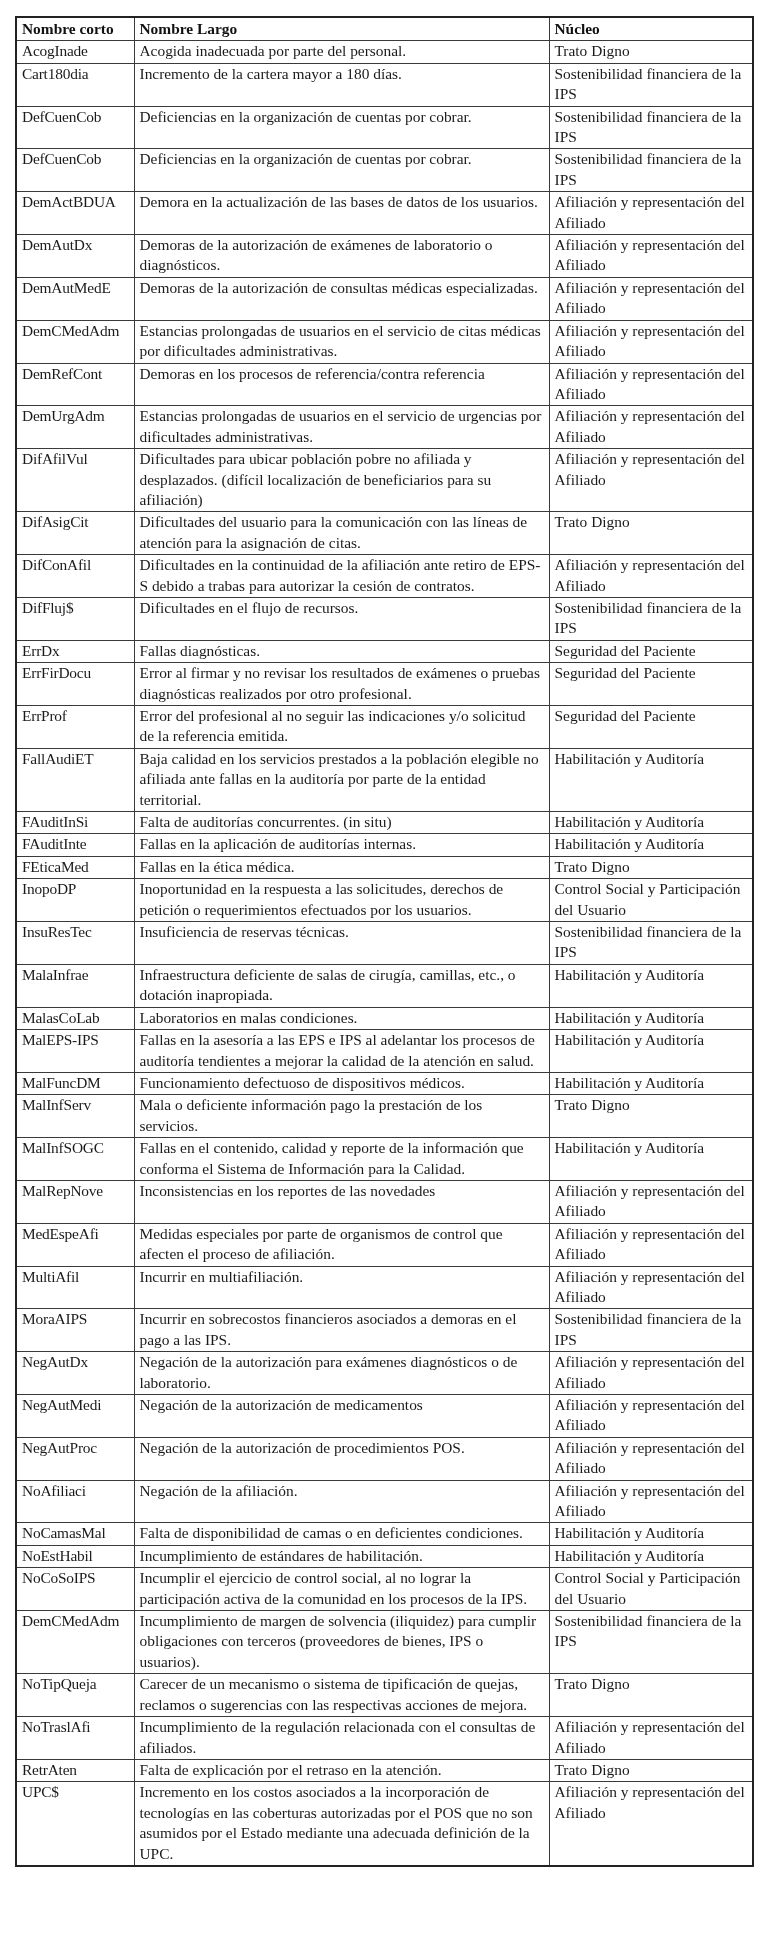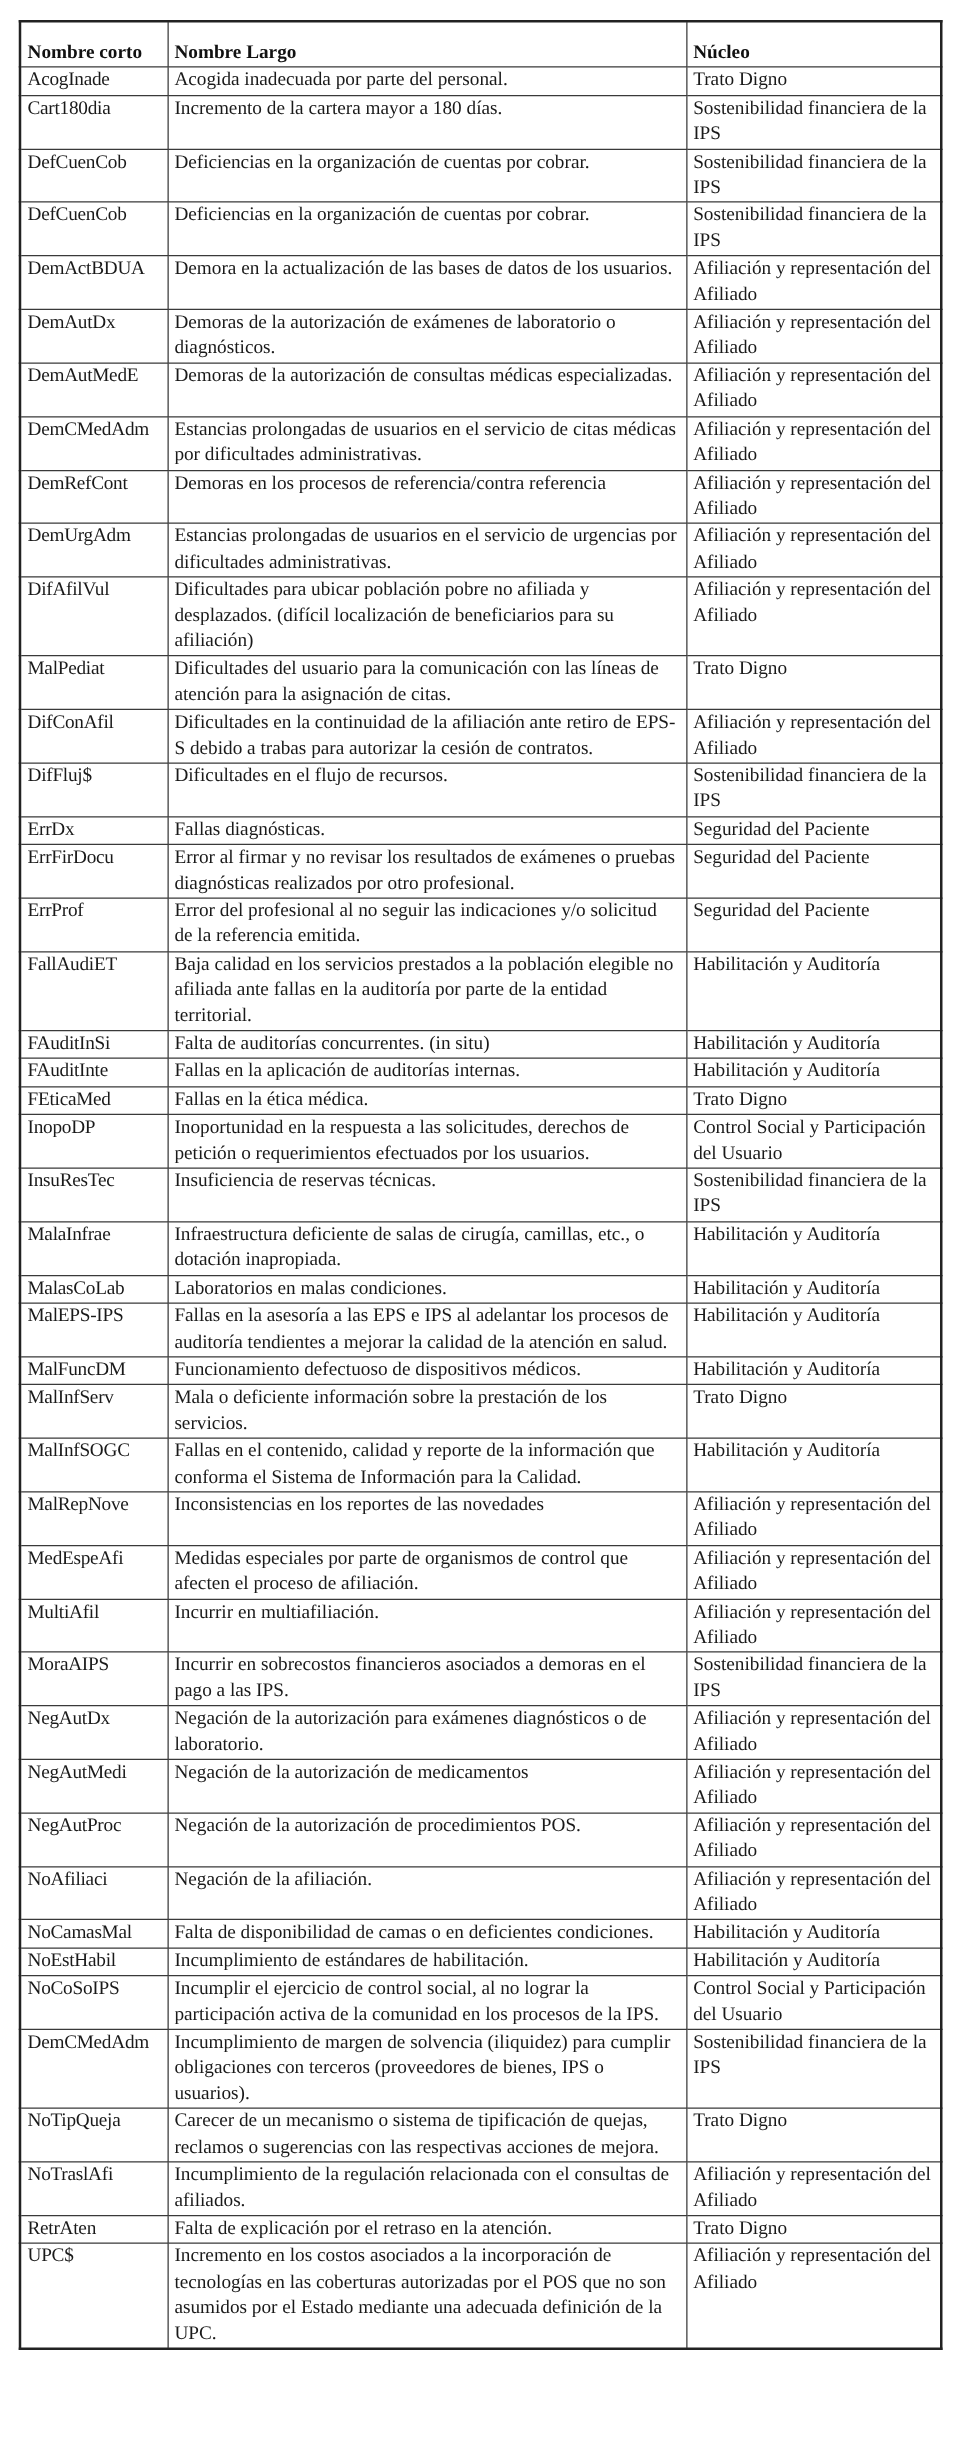--- a/index.html
+++ b/index.html
@@ -18,21 +18,21 @@
   table.codes col.c1 { width: 118px; }
   table.codes col.c2 { width: 415px; }
   table.codes col.c3 { width: 204px; }
   table.codes th, table.codes td {
     border: 1px solid #3a3a3a;
     padding: 0 5px 1px 5px;
     vertical-align: top;
     text-align: left;
     word-wrap: break-word;
   }
-  table.codes th { font-weight: bold; color: #111; padding-top: 14px; }
+  table.codes th { font-weight: bold; color: #111; padding-top: 1px; }
   table.codes tr { border-bottom: 1.5px solid #333; }
   td.short { white-space: nowrap; overflow: hidden; letter-spacing: -0.2px; margin-top: 23px; }
 </style>
 </head>
 <body>
 
 <div class="wrap">
   <table class="codes">
     <colgroup>
         <col class="c1">
@@ -96,21 +96,21 @@
           <td class="short">DemUrgAdm</td>
           <td>Estancias prolongadas de usuarios en el servicio de urgencias por dificultades administrativas.</td>
           <td>Afiliación y representación del Afiliado</td>
         </tr>
         <tr>
           <td class="short">DifAfilVul</td>
           <td>Dificultades para ubicar población pobre no afiliada y desplazados. (difícil localización de beneficiarios para su afiliación)</td>
           <td>Afiliación y representación del Afiliado</td>
         </tr>
         <tr>
-          <td class="short">MalPediat</td>
+          <td class="short">DifAsigCit</td>
           <td>Dificultades del usuario para la comunicación con las líneas de atención para la asignación de citas.</td>
           <td>Trato Digno</td>
         </tr>
         <tr>
           <td class="short">DifConAfil</td>
           <td>Dificultades en la continuidad de la afiliación ante retiro de EPS-S debido a trabas para autorizar la cesión de contratos.</td>
           <td>Afiliación y representación del Afiliado</td>
         </tr>
         <tr>
           <td class="short">DifFluj$</td>
@@ -177,21 +177,21 @@
           <td>Fallas en la asesoría a las EPS e IPS al adelantar los procesos de auditoría tendientes a mejorar la calidad de la atención en salud.</td>
           <td>Habilitación y Auditoría</td>
         </tr>
         <tr>
           <td class="short">MalFuncDM</td>
           <td>Funcionamiento defectuoso de dispositivos médicos.</td>
           <td>Habilitación y Auditoría</td>
         </tr>
         <tr>
           <td class="short">MalInfServ</td>
-          <td>Mala o deficiente información sobre la prestación de los servicios.</td>
+          <td>Mala o deficiente información pago la prestación de los servicios.</td>
           <td>Trato Digno</td>
         </tr>
         <tr>
           <td class="short">MalInfSOGC</td>
           <td>Fallas en el contenido, calidad y reporte de la información que conforma el Sistema de Información para la Calidad.</td>
           <td>Habilitación y Auditoría</td>
         </tr>
         <tr>
           <td class="short">MalRepNove</td>
           <td>Inconsistencias en los reportes de las novedades</td>

